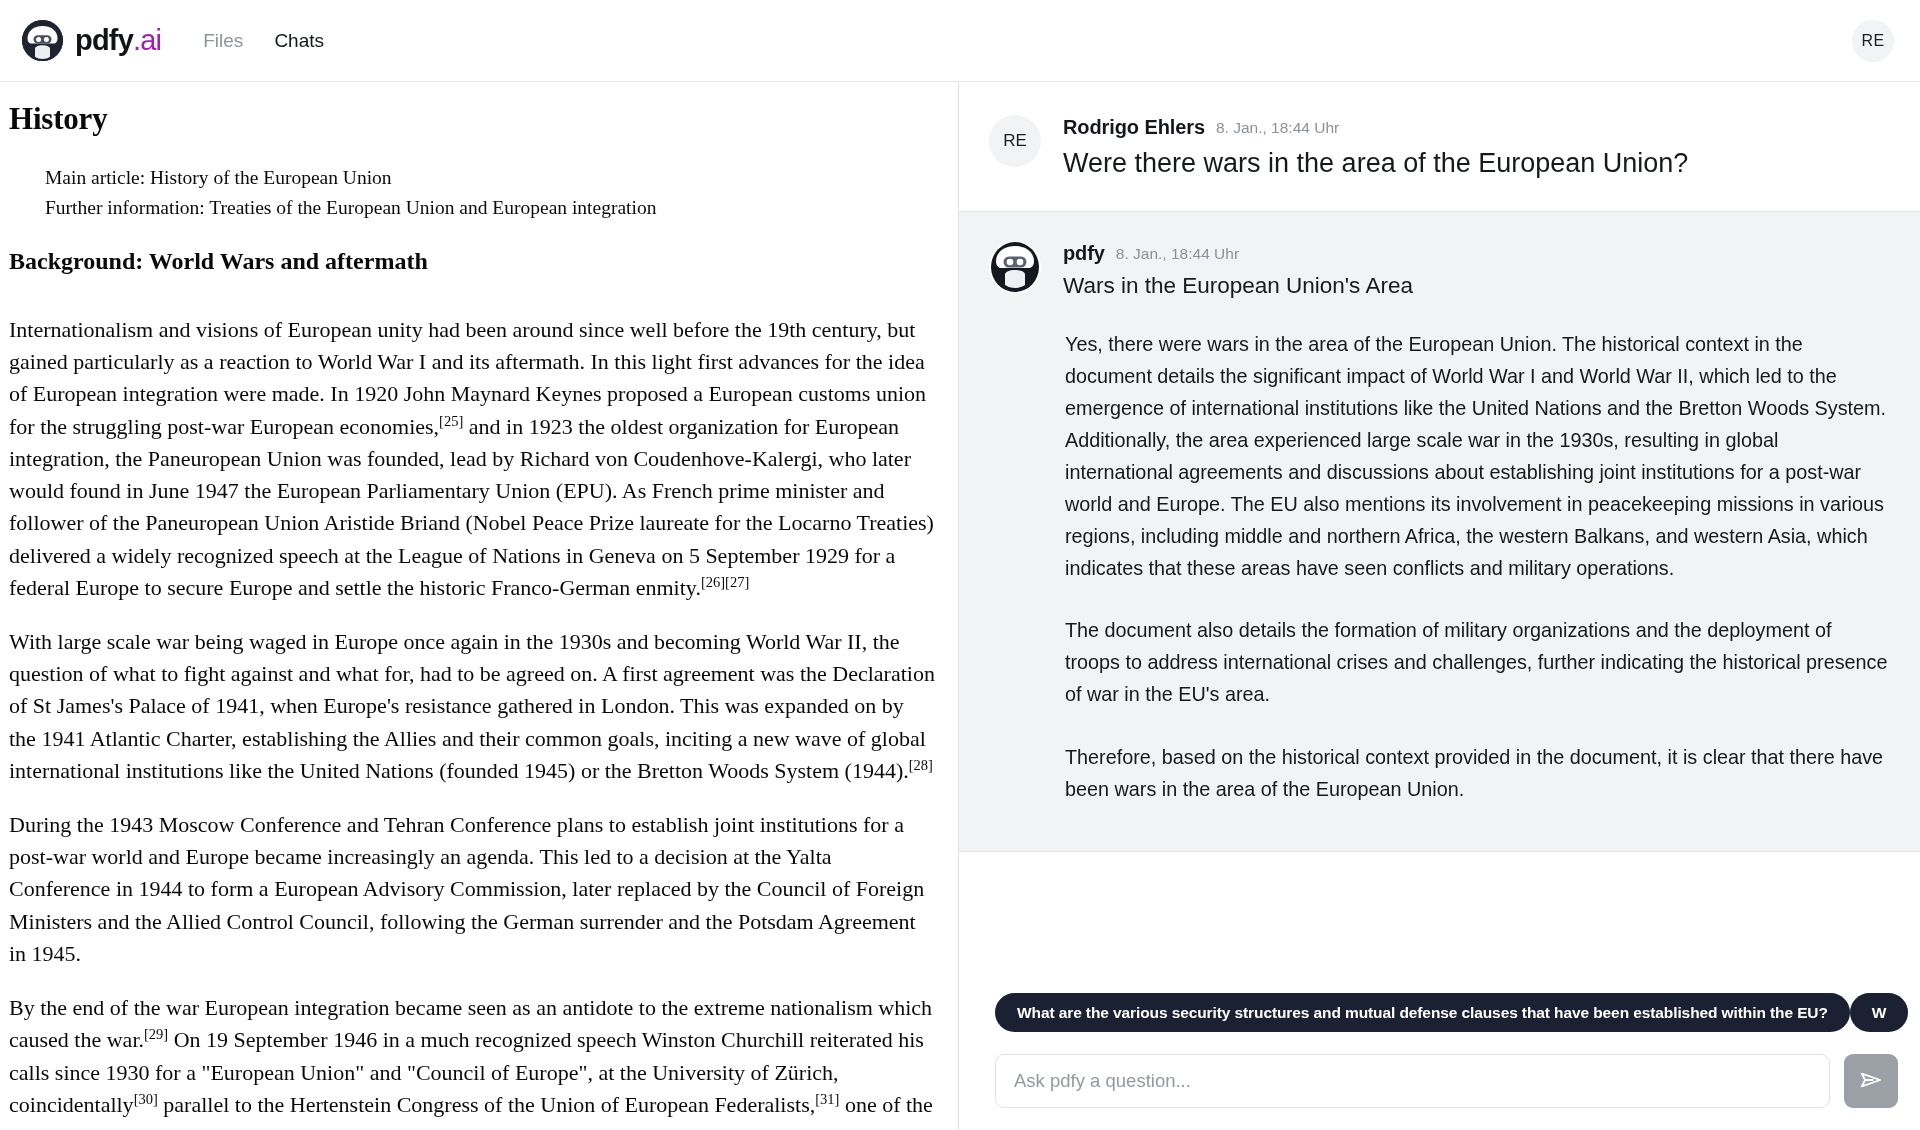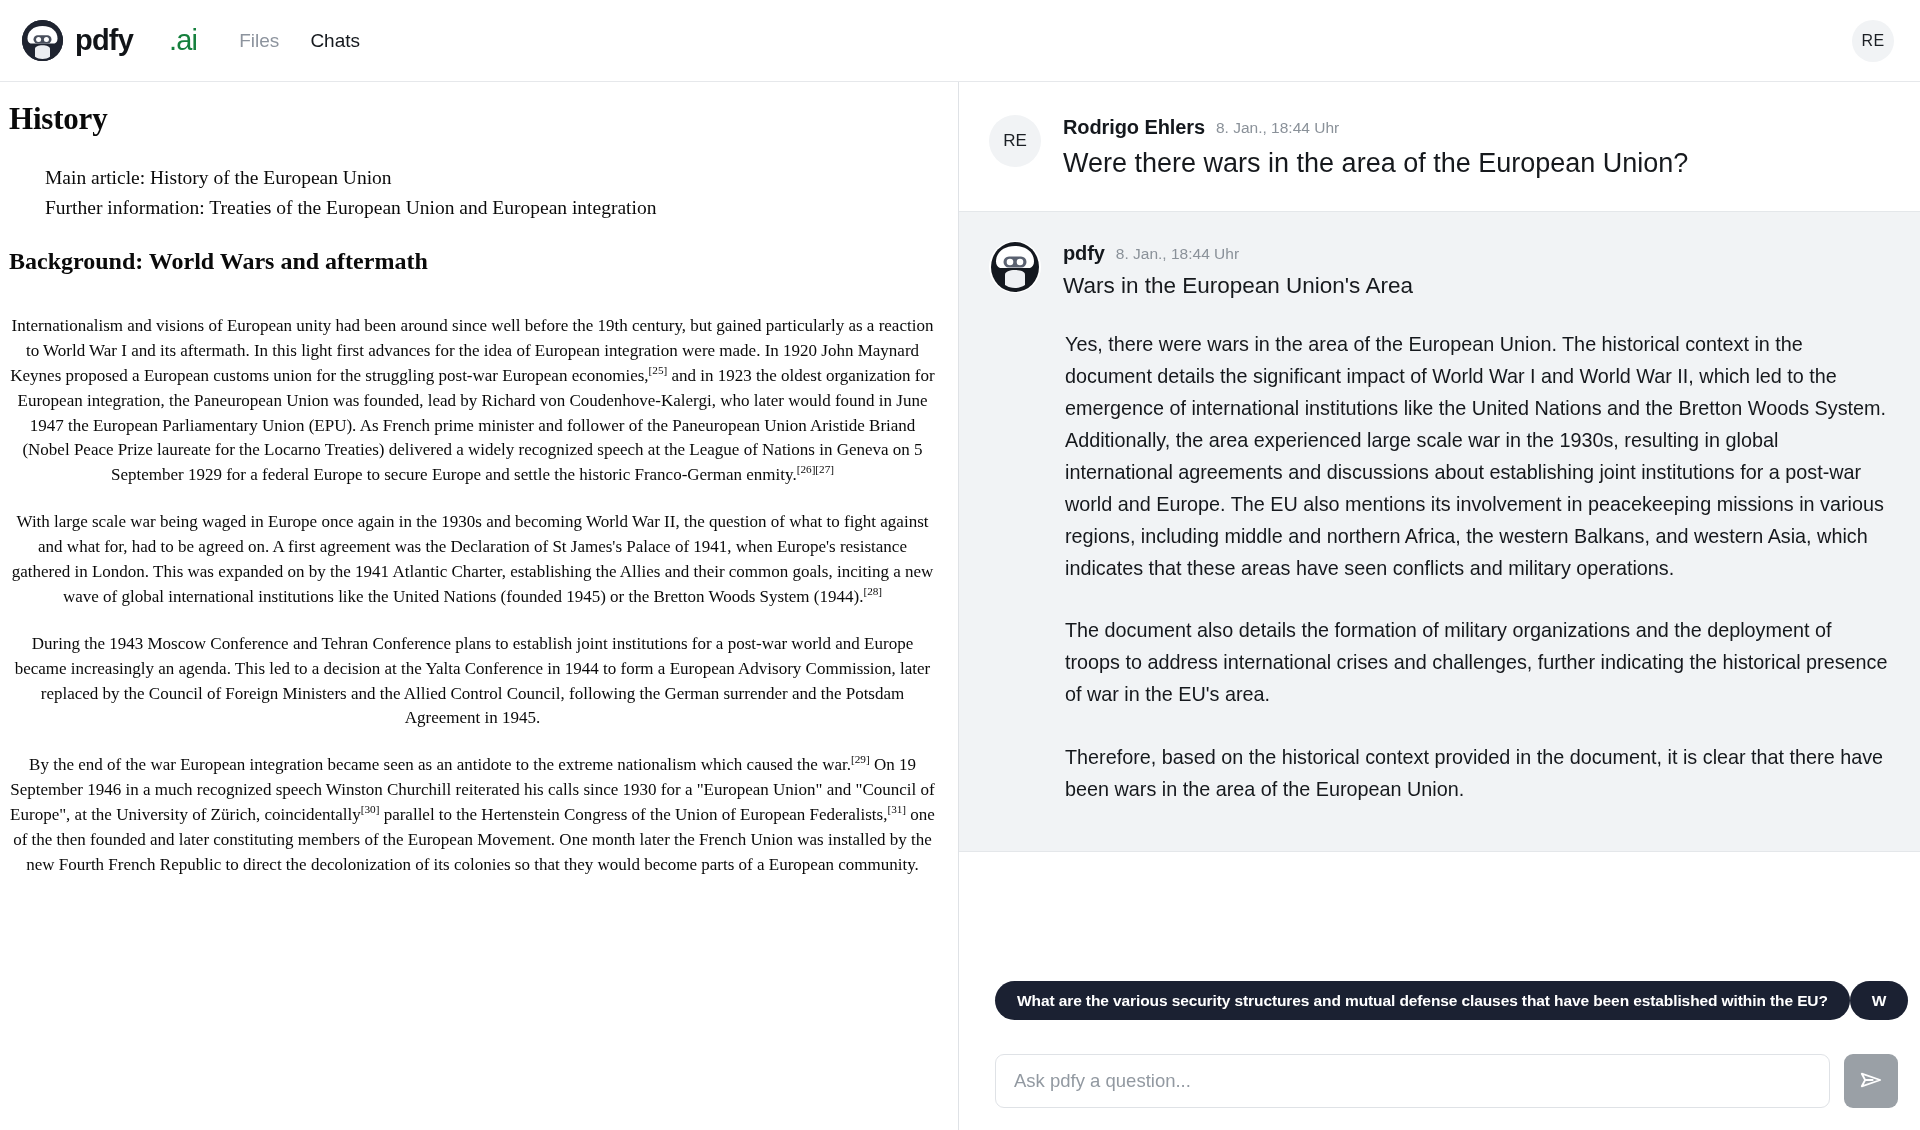--- a/index.html
+++ b/index.html
@@ -30,21 +30,21 @@
   .logo-mark {
     width: 41px; height: 41px; border-radius: 50%;
     background: #1f2430;
     position: relative; flex: none;
     display: block;
   }
   .brand-text {
     font-size: 29px; font-weight: 700; letter-spacing: -0.8px;
     color: #111418; line-height: 1;
   }
-  .brand-text .suffix { color: #15803d; font-weight: 400; margin-left: 36px; }
+  .brand-text .suffix { color: #a21caf; font-weight: 400; }
   .nav-links { display: flex; align-items: center; gap: 31px; margin-left: 42px; }
   .nav-link {
     font-size: 19px; color: #8d949e; cursor: pointer; line-height: 1;
     text-decoration: none;
   }
   .nav-link.active { color: #14181d; font-weight: 400; }
   .topbar-spacer { flex: 1 1 auto; }
   .avatar-btn {
     width: 42px; height: 42px; border-radius: 50%;
     background: #f1f3f5; color: #1b1f24;
@@ -78,23 +78,23 @@
   .doc-h2 {
     font-size: 24px; font-weight: 700; line-height: 1.15;
     margin: 26px 0 24px 0;
   }
   .doc-note {
     font-size: 19.5px; line-height: 1.53;
     margin-left: 36px;
   }
   .doc-note-block { margin-bottom: 4px; }
   .doc-p {
-    font-size: 17px; line-height: 1.465;
+    font-size: 22px; line-height: 1.465;
     margin: 0 0 22px 0;
-    text-align: center;
+    text-align: left;
   }
   .doc-p sup { font-size: 0.66em; vertical-align: super; line-height: 0; }
   .doc-fade {
     position: absolute; left: 0; right: 0; bottom: 0; height: 6px;
     background: #ffffff;
   }
 
   
   .chat-pane {
     flex: 1 1 auto; min-width: 0;
@@ -153,21 +153,20 @@
     font-size: 15.5px; font-weight: 700;
     padding: 11px 22px;
     line-height: 1.1;
     flex: none; cursor: pointer;
     letter-spacing: -0.1px;
   }
   .chip.truncated { max-width: 62px; overflow: hidden; }
   .composer-row {
     display: flex; align-items: center; gap: 14px;
     padding: 0 22px 0 36px;
-    margin-top: 12px;
   }
   .composer-input {
     flex: 1 1 auto; height: 54px;
     border: 1px solid #dfe2e6; border-radius: 9px;
     background: #ffffff;
     font-family: "Liberation Sans", sans-serif;
     font-size: 18.5px; color: #15181c;
     padding: 0 18px;
     outline: none;
   }

